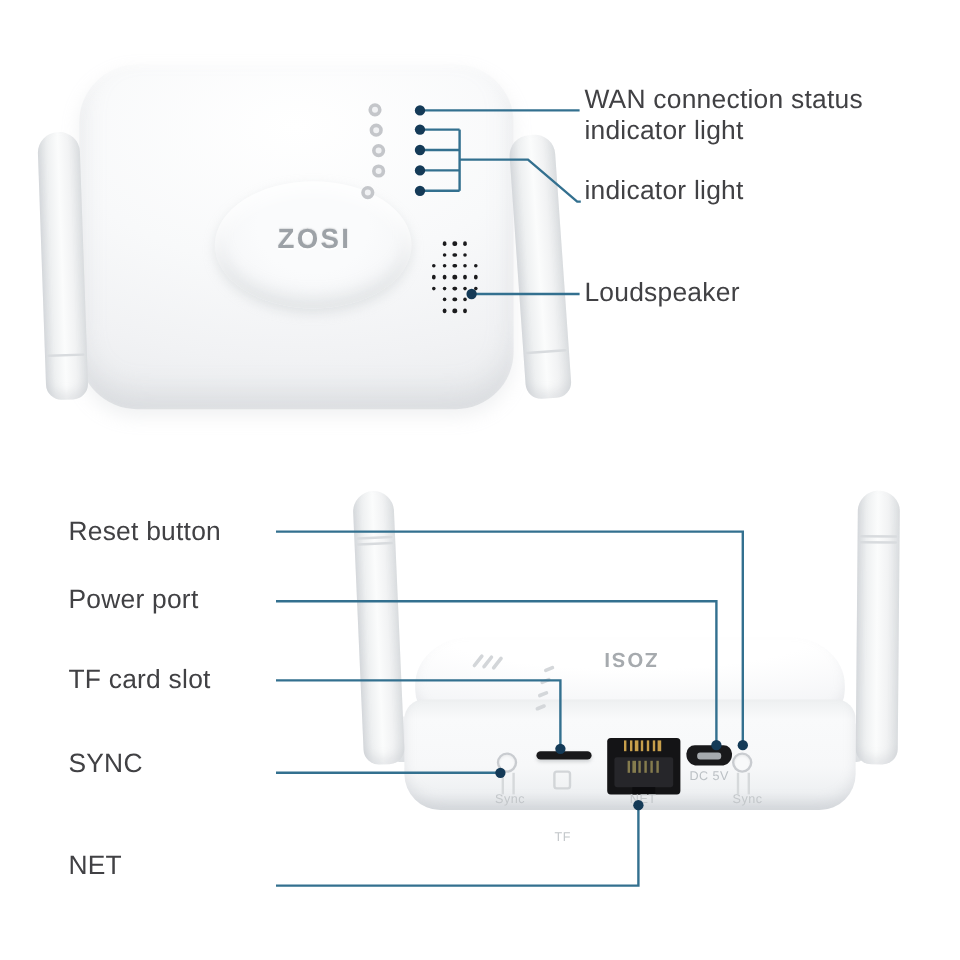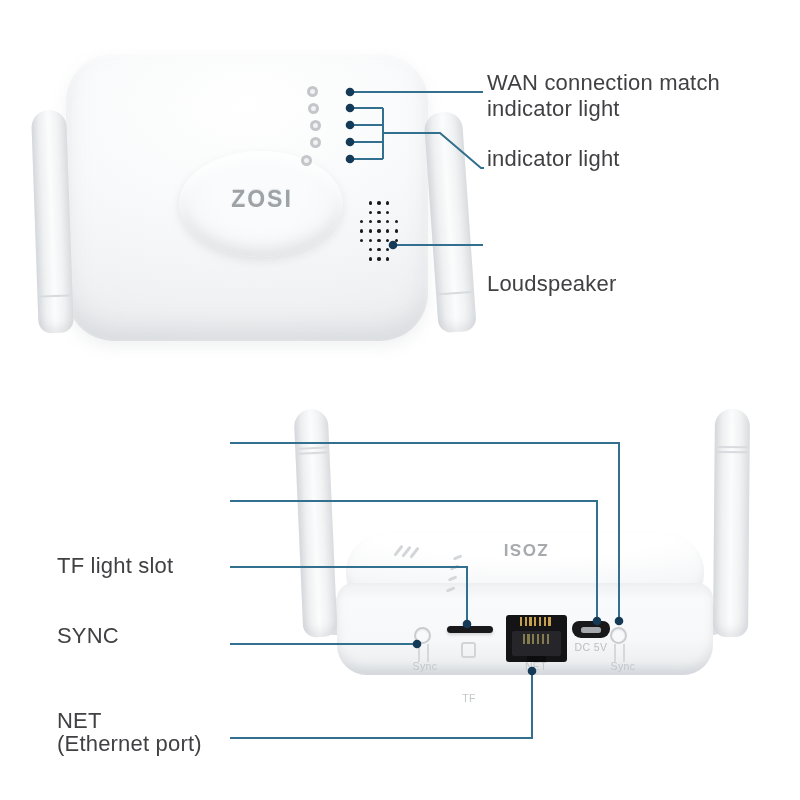--- a/index.html
+++ b/index.html
@@ -161,38 +161,43 @@
   <div class="pleg" style="left:614px;top:644px;"></div>
   <div class="pleg" style="left:623px;top:644px;"></div>
 
   <div class="plabel" style="left:408px;top:660px;width:34px;">Sync</div>
   <div class="plabel" style="left:459px;top:692px;width:20px;">TF</div>
   <div class="plabel" style="left:521px;top:660px;width:30px;">NET</div>
   <div class="plabel" style="left:572px;top:641px;width:38px;color:#bbc0c4;">DC 5V</div>
   <div class="plabel" style="left:604px;top:660px;width:38px;">Sync</div>
 
   <div class="lbl" id="label-wan" style="left:487px;top:70px;">
-    <span>WAN connection match</span>
+    <span>WAN connection status</span>
     <span>indicator light</span>
   </div>
   <div class="lbl" id="label-ipc" style="left:487px;top:146px;">
     <span>indicator light</span>
   </div>
-  <div class="lbl" id="label-loudspeaker" style="left:487px;top:231px;margin-top:40px;">
+  <div class="lbl" id="label-loudspeaker" style="left:487px;top:231px;">
     <span>Loudspeaker</span>
   </div>
+  <div class="lbl" id="label-reset" style="left:57px;top:430px;">
+    <span>Reset button</span>
+  </div>
+  <div class="lbl" id="label-power" style="left:57px;top:487px;">
+    <span>Power port</span>
+  </div>
   <div class="lbl" id="label-tf" style="left:57px;top:553px;">
-    <span>TF light slot</span>
+    <span>TF card slot</span>
   </div>
   <div class="lbl tight" id="label-sync" style="left:57px;top:625px;">
     <span>SYNC</span>
   </div>
   <div class="lbl tight" id="label-net" style="left:57px;top:710px;">
     <span>NET</span>
-    <span>(Ethernet port)</span>
   </div>
 
   <svg id="callouts" width="800" height="800" viewBox="0 0 800 800">
       <polyline points="350,92 483,92" fill="none" stroke="#33708f" stroke-width="2"></polyline>
       <polyline points="350,108 383,108" fill="none" stroke="#33708f" stroke-width="2"></polyline>
       <polyline points="350,125 383,125" fill="none" stroke="#33708f" stroke-width="2"></polyline>
       <polyline points="350,142 383,142" fill="none" stroke="#33708f" stroke-width="2"></polyline>
       <polyline points="350,159 383,159" fill="none" stroke="#33708f" stroke-width="2"></polyline>
       <polyline points="383,108 383,159" fill="none" stroke="#33708f" stroke-width="2"></polyline>
       <polyline points="383,133 440,133 481,168 484,168" fill="none" stroke="#33708f" stroke-width="2"></polyline>

